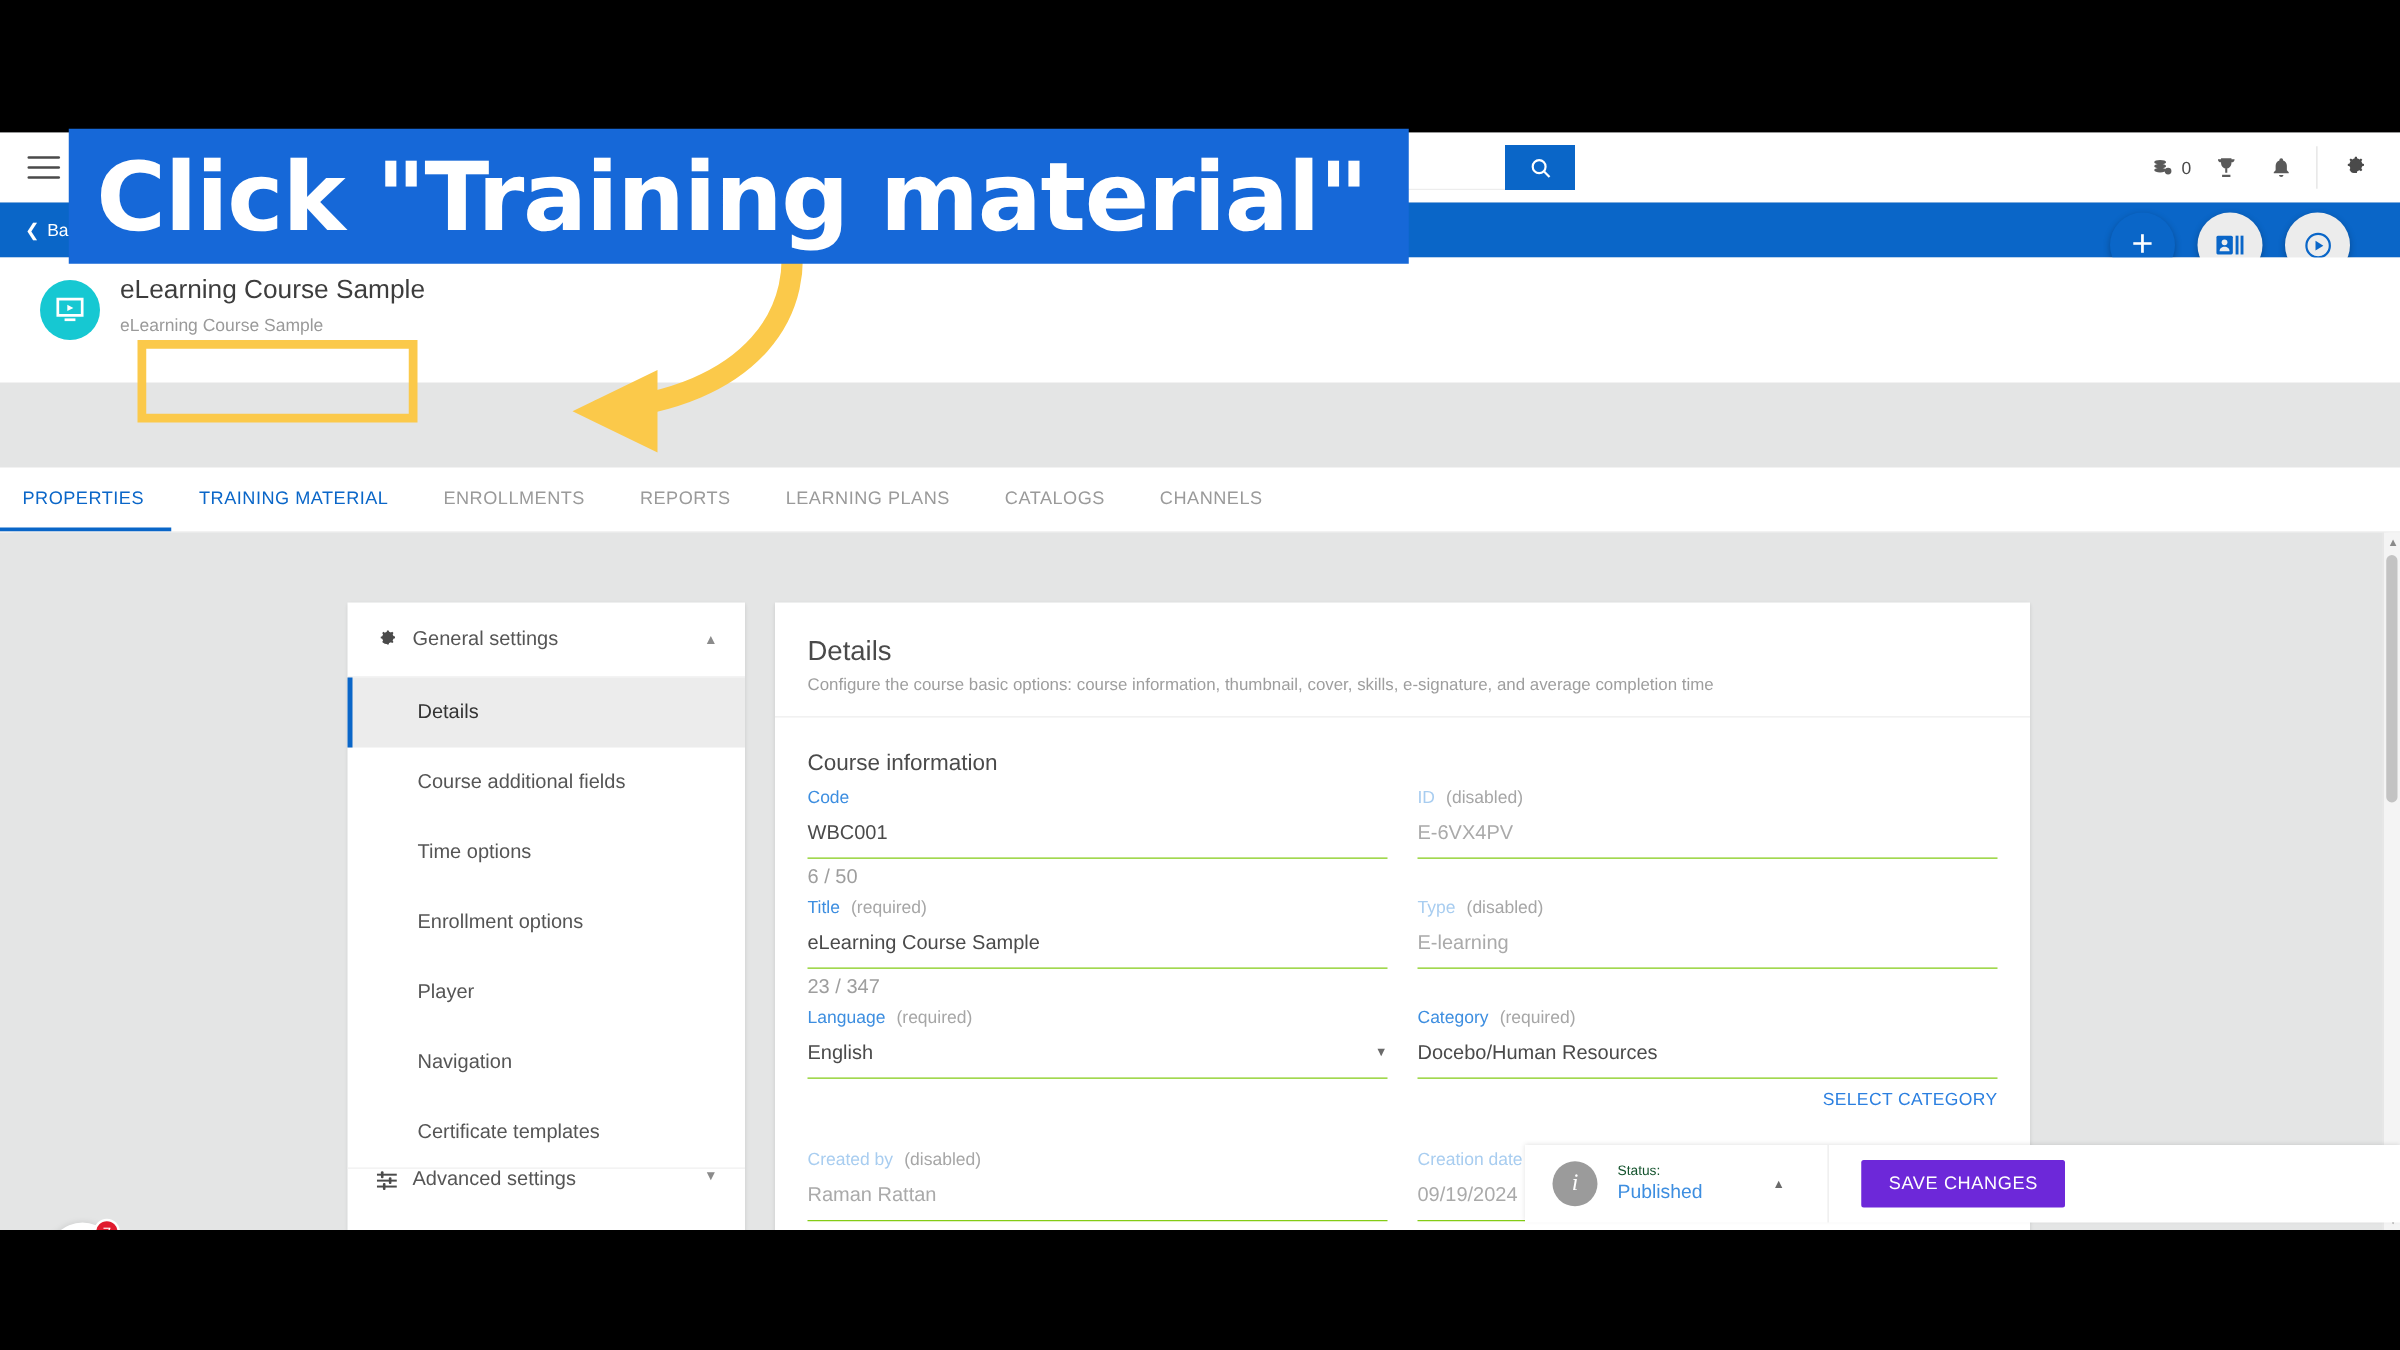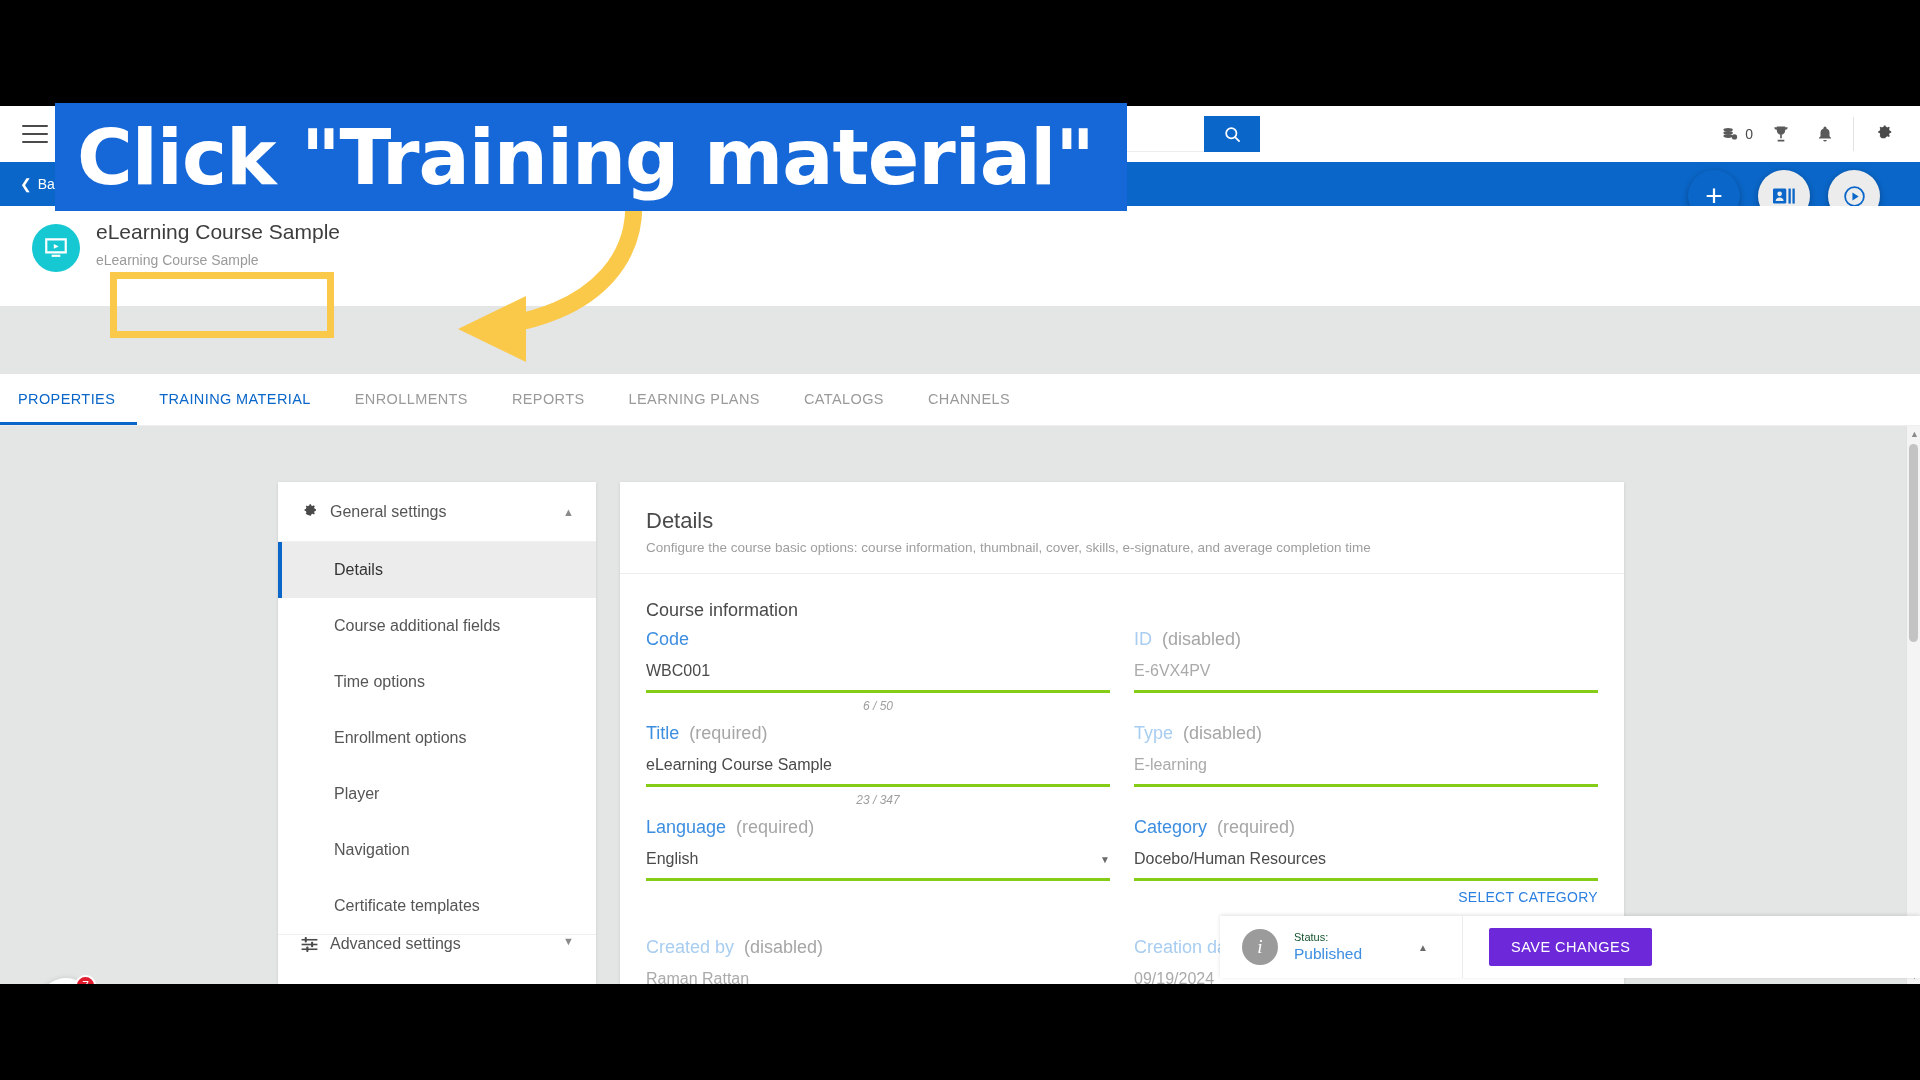--- a/index.html
+++ b/index.html
@@ -181,32 +181,32 @@
   .det-head { padding: 26px 26px 18px 26px; border-bottom: 1px solid #ededed; }
   .det-title { font-size: 22px; color: #4a4a4a; margin-bottom: 6px; }
   .det-sub { font-size: 13.5px; color: #9e9e9e; }
   .sec-title { font-size: 18px; color: #4a4a4a; padding: 26px 26px 8px 26px; }
 
   .formgrid {
     display: grid; grid-template-columns: 1fr 1fr;
     column-gap: 24px; padding: 0 26px;
   }
   .field { margin-bottom: 4px; }
-  .flabel { font-size: 18px; margin-bottom: 12px; }
+  .flabel { font-size: 14px; margin-bottom: 12px; }
   .flabel .nm { color: #3d8ee0; }
   .flabel .nm.dis { color: #a8cdf0; }
   .flabel .hint { color: #a6a6a6; margin-left: 5px; }
   .fvalue {
     font-size: 16px; color: #4a4a4a; padding-bottom: 10px;
-    border-bottom: 3px solid #84cc16;
+    border-bottom: 1px solid #84cc16;
     display: flex; align-items: center; justify-content: space-between;
     min-height: 30px;
   }
   .fvalue.disabled { color: #aaaaaa; }
-  .fcount { font-size: 12px; color: #9e9e9e; text-align: center; padding-top: 6px; height: 26px; font-style: italic; }
+  .fcount { font-size: 16px; color: #9e9e9e; text-align: left; padding-top: 6px; height: 26px; }
   .fcount.empty { visibility: hidden; }
   .dd-caret { color: #6a6a6a; font-size: 10px; }
   .selcat {
     text-align: right; font-size: 14px; color: #2b7fe0;
     letter-spacing: .3px; cursor: pointer; padding-top: 8px;
   }
 
   
   .vscroll {
     position: absolute; right: 0; top: 320px; width: 14px; height: 558px;

